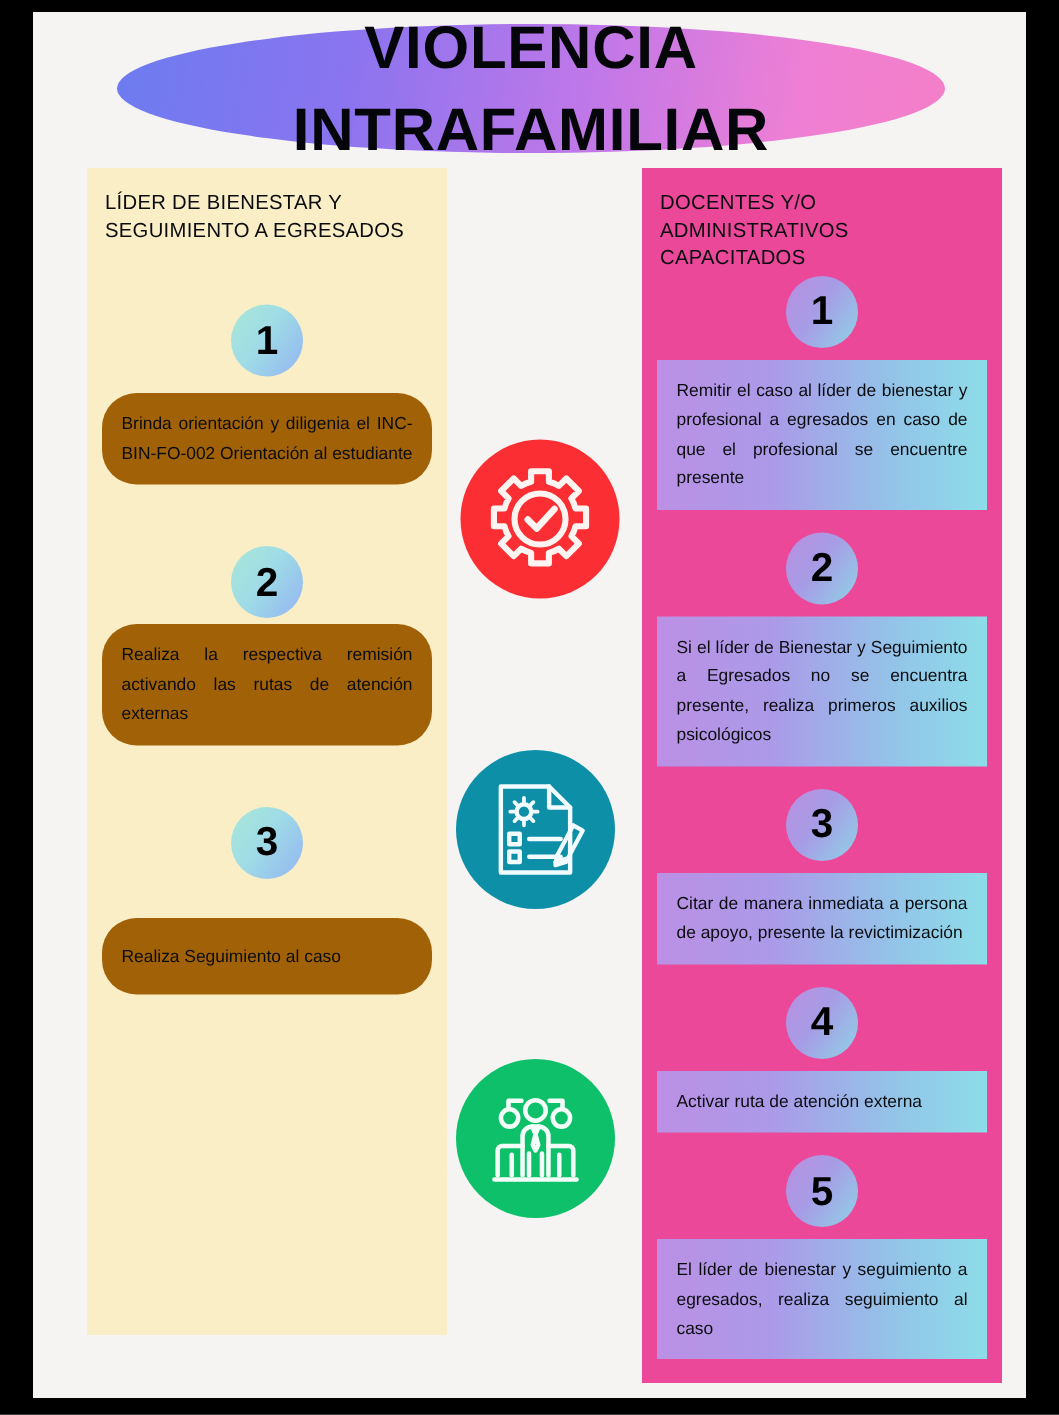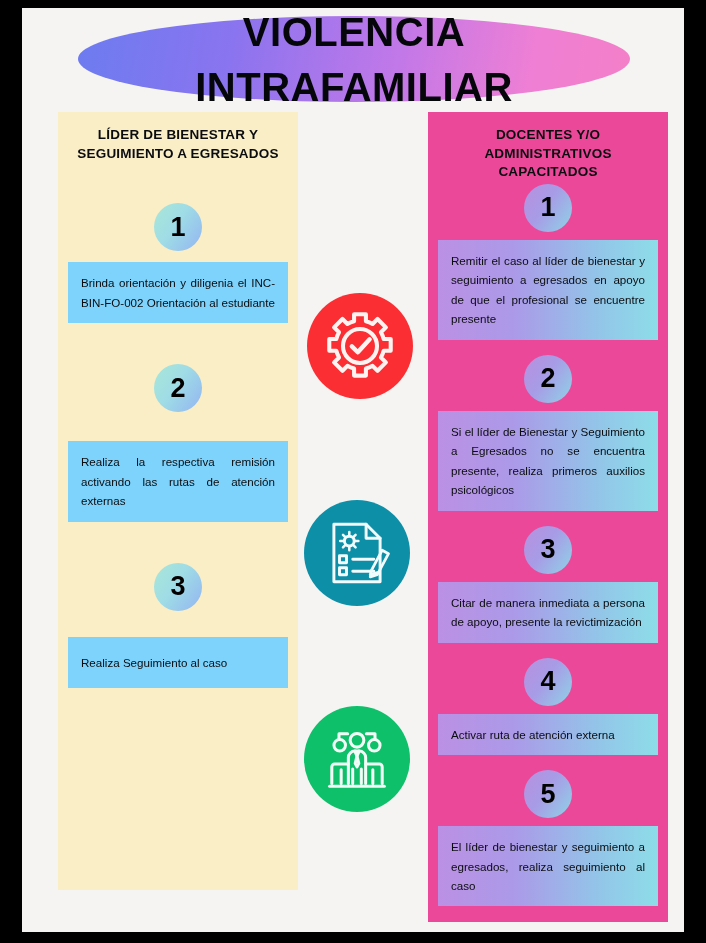--- a/index.html
+++ b/index.html
@@ -49,22 +49,21 @@
     background:#faeec7;
   }
   #right-col {
     position:absolute;
     left:406px; top:104px;
     width:240px; height:810px;
     background:#ec4899;
   }
 
   .col-header {
-    text-align:center;
-    font-weight:bold;
+    font-weight:normal;
     font-size:13.5px;
     line-height:1.38;
     letter-spacing:0.2px;
     color:#0b0c10;
     padding:14px 12px 0 12px;
     text-transform:uppercase;
   }
 
   
   .num-circle {
@@ -81,21 +80,21 @@
 
   
   .step-box {
     font-size:11.6px;
     line-height:1.68;
     color:#0b0c10;
     text-align:justify;
     text-align-last:left;
     padding:11px 13px;
   }
-  .box-left  { background:#7dd3fc; }
+  .box-left  { background:#a16207;border-radius:23px; }
   .box-right { background:linear-gradient(90deg,#bb90e4 0%,#ab9ae8 35%,#93c4e8 72%,#8ddde9 100%); }
 
   .left-step  { margin:0 10px; }
   .right-step { margin:0 10px; }
 
   
   .icon-circle {
     position:absolute;
     width:106px; height:106px;
     border-radius:50%;
@@ -119,35 +118,35 @@
   <div id="left-col">
     <div class="col-header">LÍDER DE BIENESTAR Y SEGUIMIENTO A EGRESADOS</div>
 
     <div class="left-step" style="margin-top:40px;">
       <div class="num-circle num-left">1</div>
       <div class="step-box box-left" style="margin-top:11px;">Brinda orientación y diligenia el INC-BIN-FO-002 Orientación al estudiante</div>
     </div>
 
     <div class="left-step" style="margin-top:41px;">
       <div class="num-circle num-left">2</div>
-      <div class="step-box box-left" style="margin-top:29px;">Realiza la respectiva remisión activando las rutas de atención externas</div>
+      <div class="step-box box-left" style="margin-top:4px;">Realiza la respectiva remisión activando las rutas de atención externas</div>
     </div>
 
     <div class="left-step" style="margin-top:41px;">
       <div class="num-circle num-left">3</div>
       <div class="step-box box-left" style="margin-top:26px;padding:16px 13px;text-align:center;">Realiza Seguimiento al caso</div>
     </div>
   </div>
 
   <div id="right-col">
     <div class="col-header">DOCENTES Y/O ADMINISTRATIVOS CAPACITADOS</div>
 
     <div class="right-step" style="margin-top:2px;">
       <div class="num-circle num-right">1</div>
-      <div class="step-box box-right" style="margin-top:8px;">Remitir el caso al líder de bienestar y seguimiento a egresados en apoyo de que el profesional se encuentre presente</div>
+      <div class="step-box box-right" style="margin-top:8px;">Remitir el caso al líder de bienestar y profesional a egresados en caso de que el profesional se encuentre presente</div>
     </div>
 
     <div class="right-step" style="margin-top:15px;">
       <div class="num-circle num-right">2</div>
       <div class="step-box box-right" style="margin-top:8px;">Si el líder de Bienestar y Seguimiento a Egresados no se encuentra presente, realiza primeros auxilios psicológicos</div>
     </div>
 
     <div class="right-step" style="margin-top:15px;">
       <div class="num-circle num-right">3</div>
       <div class="step-box box-right" style="margin-top:8px;">Citar de manera inmediata a persona de apoyo, presente la revictimización</div>

